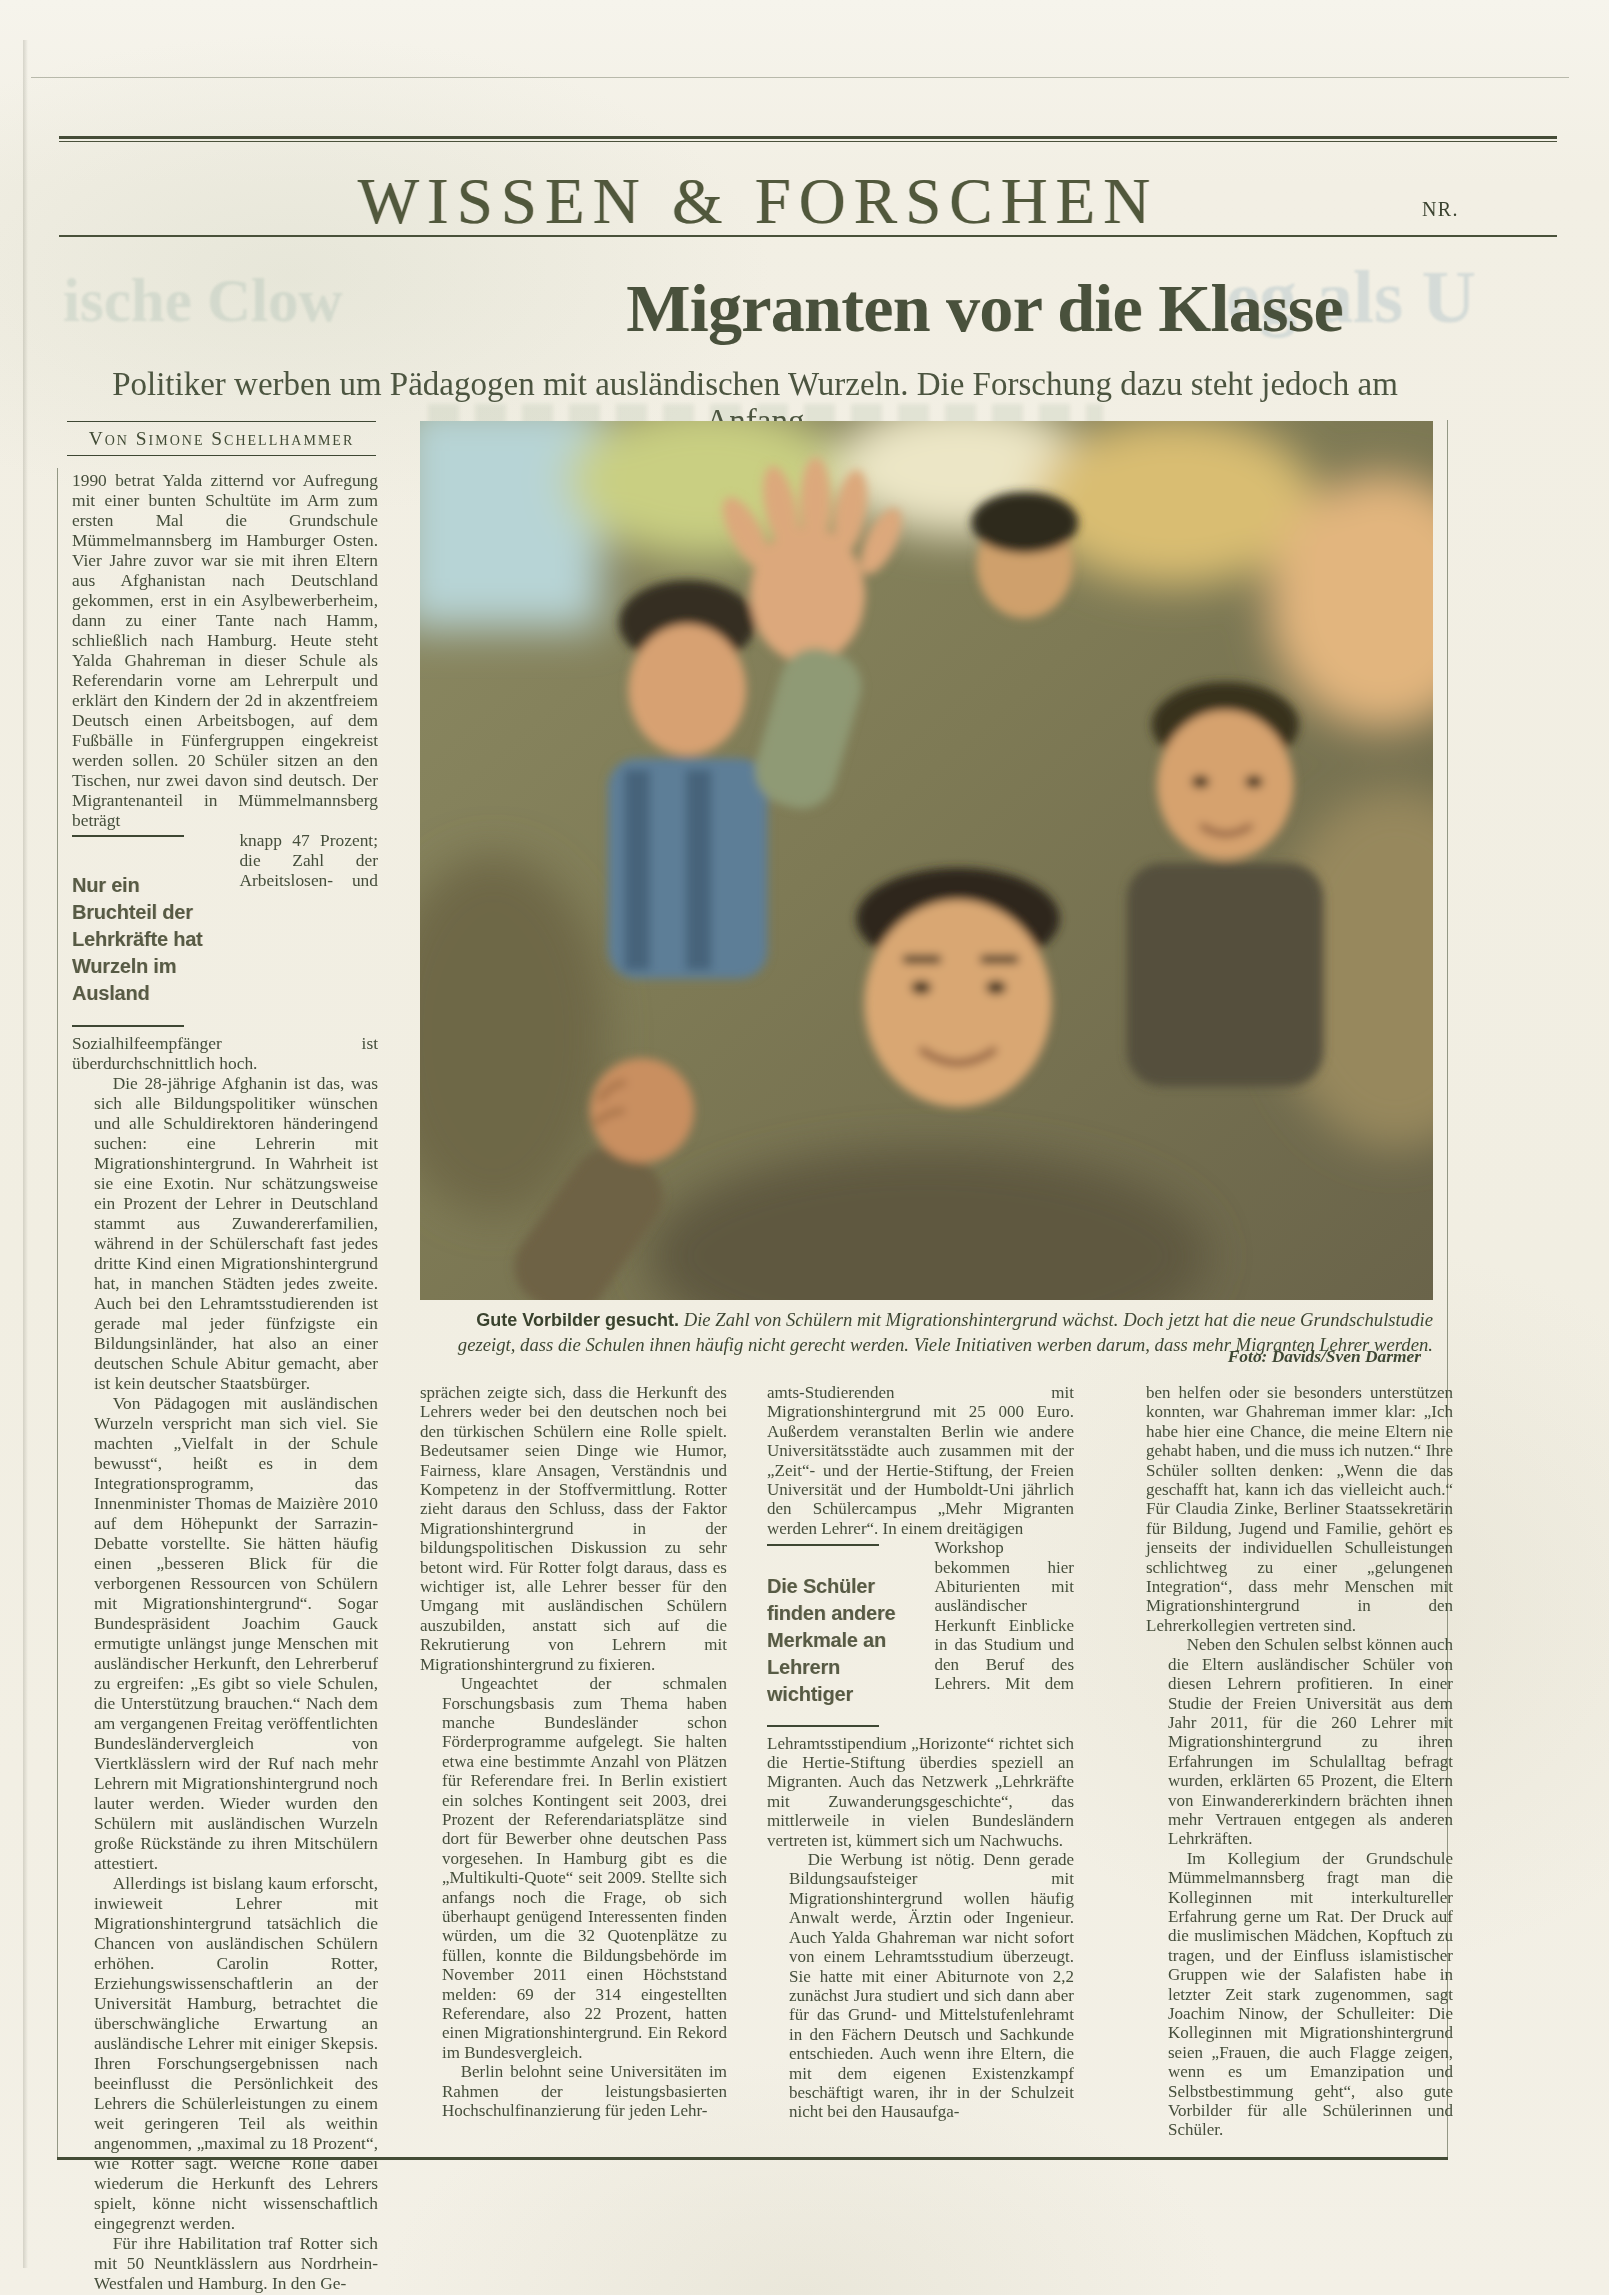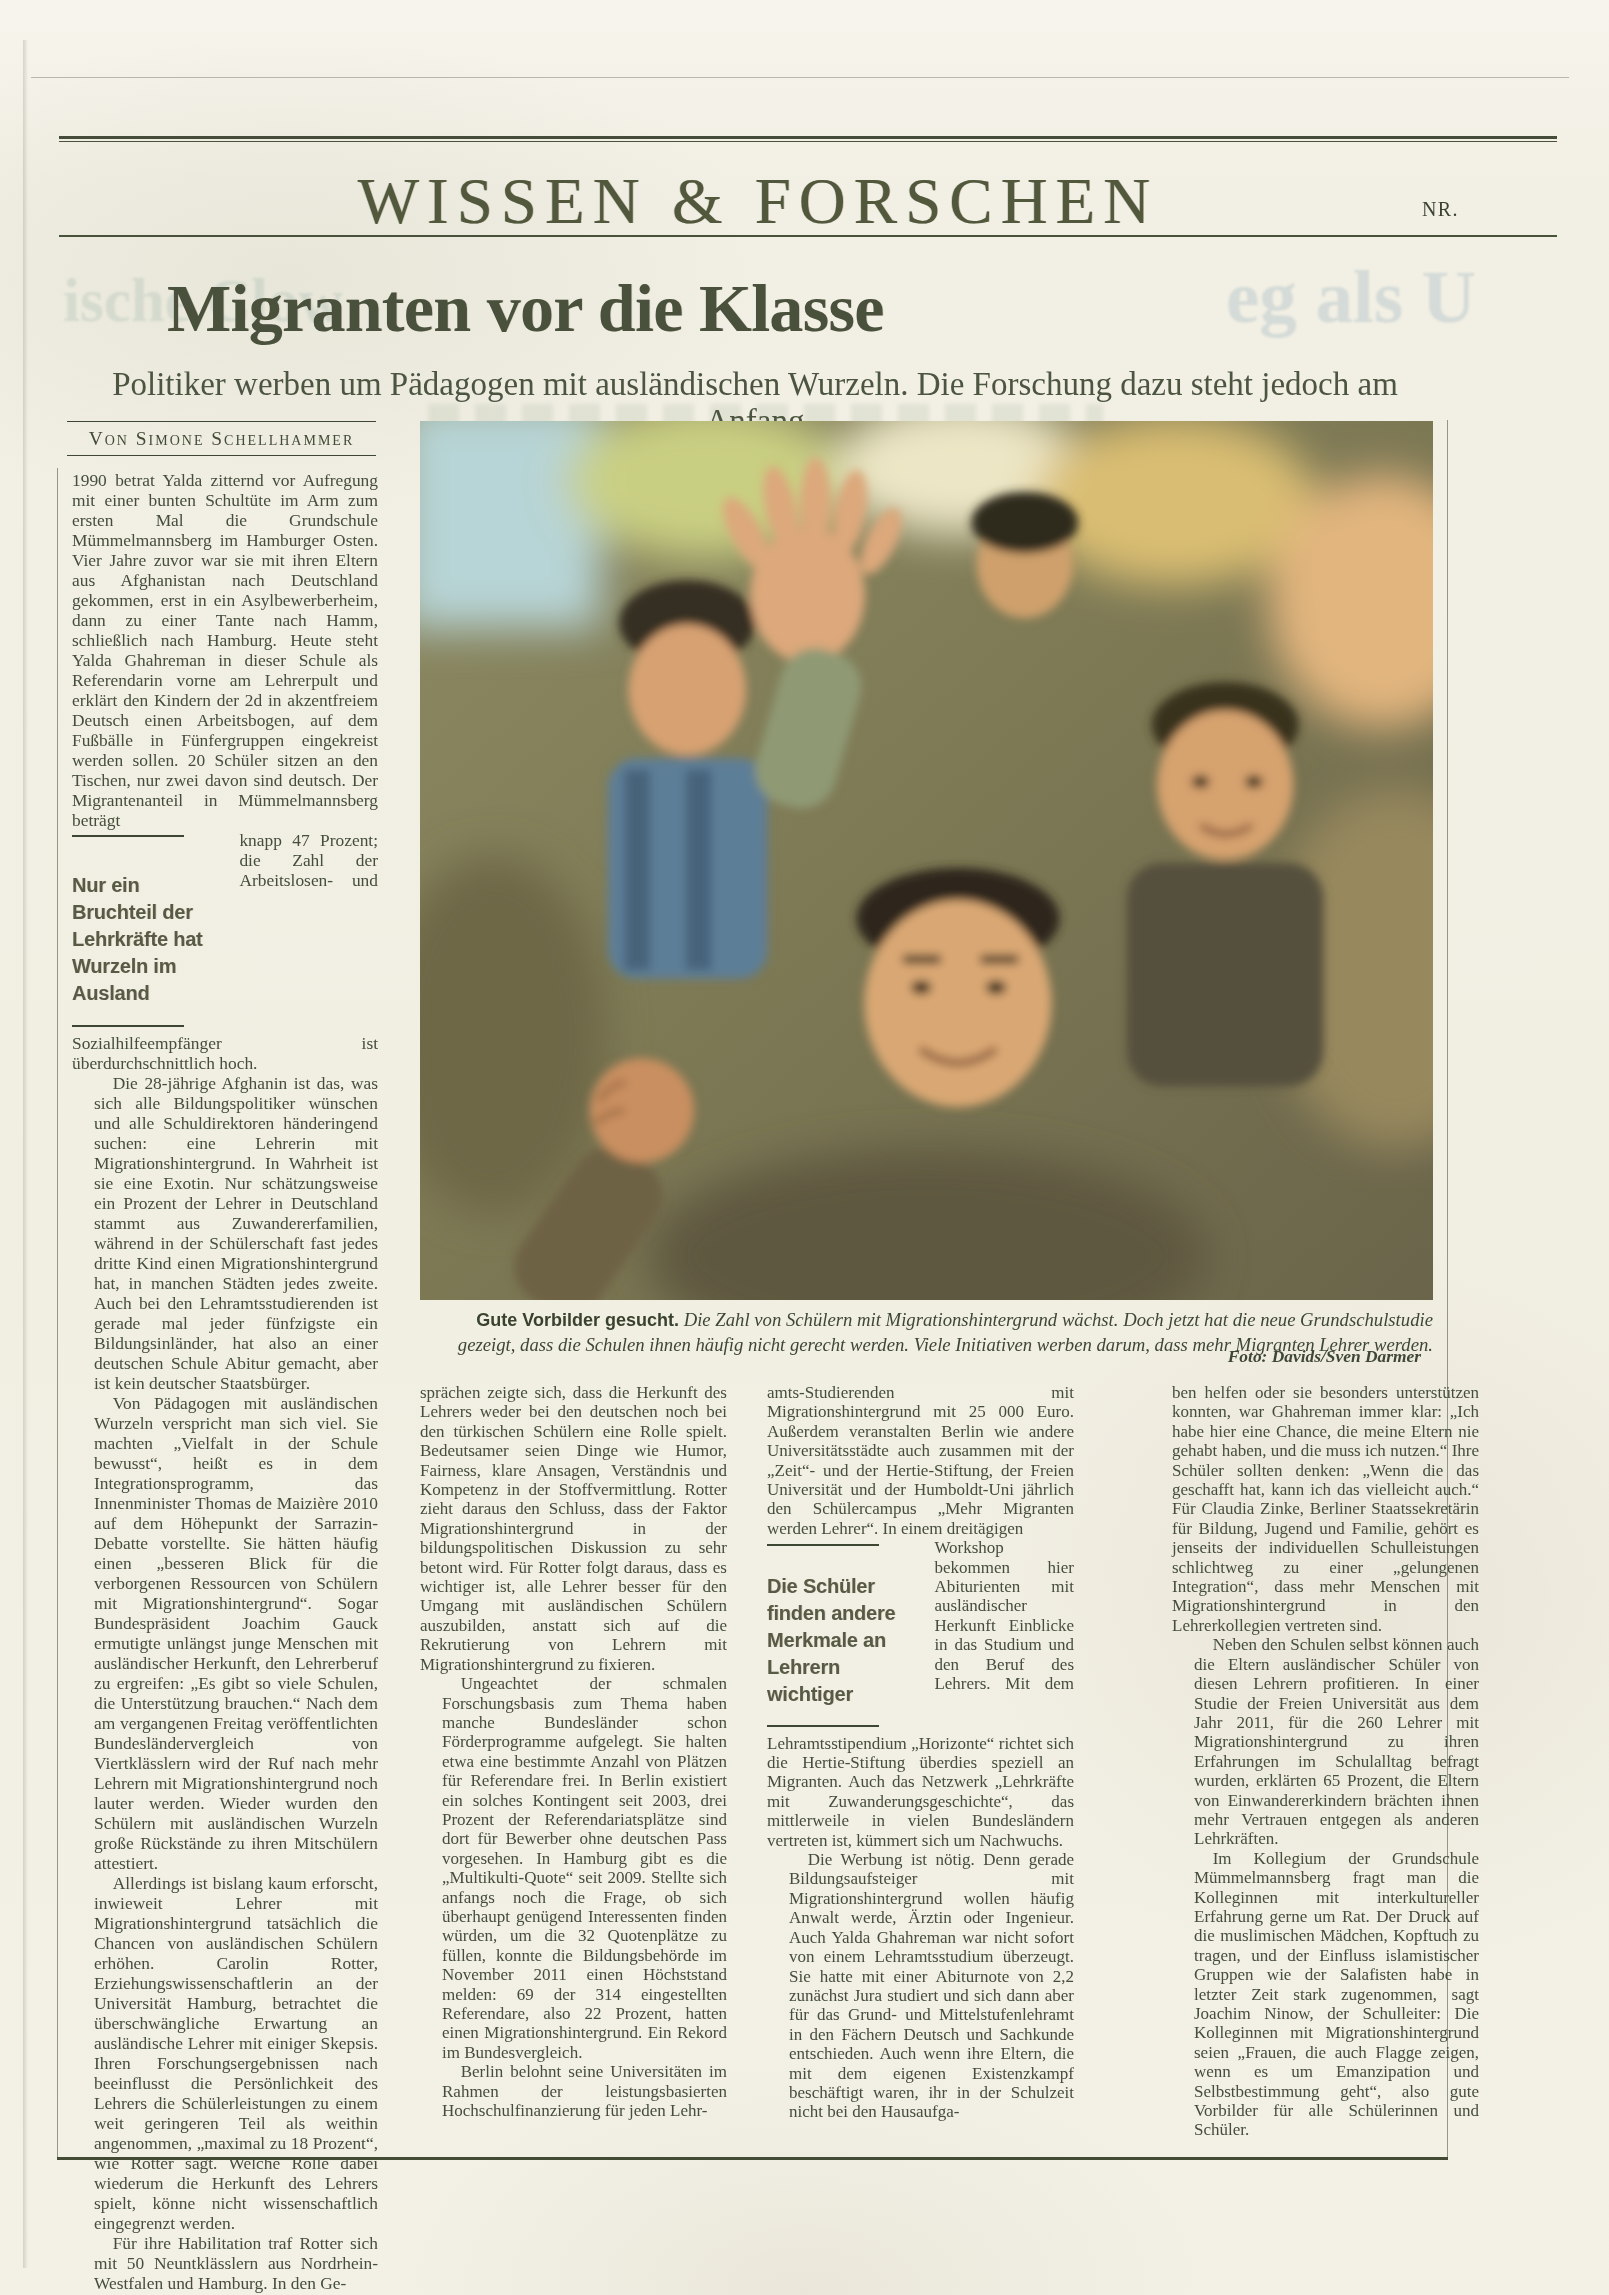--- a/index.html
+++ b/index.html
@@ -21,21 +21,21 @@
     border-top:3.3px solid #454c37; border-bottom:1.3px solid #4a513b; }
   .masthead-row { position:absolute; left:59px; width:1398px; top:152px; text-align:center; }
   .masthead {
     display:inline-block; font-size:65px; letter-spacing:8px; color:#51583c;
     text-shadow:0.7px 0 0 rgba(90,60,40,.25), -0.7px 0 0 rgba(60,80,60,.25);
     margin-top:12px;
   }
   .page-nr { position:absolute; left:1422px; top:198px; font-size:20px; color:#3c4431; letter-spacing:1.3px; }
   .header-rule { position:absolute; left:59px; right:52px; top:235px; height:2px; background:#49513a; }
 
-  .headline { position:absolute; left:167px; width:1176px; top:273px; text-align:left;
+  .headline { position:absolute; left:167px; width:1176px; top:273px; text-align:right;
     font-size:68px; line-height:1.05; color:#49513c; letter-spacing:-0.7px;
     text-shadow:0.7px 0 0 rgba(100,70,45,.18); }
   .subheadline { position:absolute; left:67px; width:1376px; top:366px; text-align:center;
     font-size:33px; color:#4c5540; }
 
   .byline { position:absolute; left:67px; width:309px; top:421px; text-align:center;
     border-top:1.3px solid #3e4733; border-bottom:1.3px solid #3e4733; padding:6px 0 4.7px 0;
     font-variant:small-caps; font-size:19.4px; letter-spacing:2px; color:#414b35; }
 
   .photo { position:absolute; left:420px; top:421px; width:1013px; height:879px;
@@ -50,21 +50,21 @@
 
   .vrule-left  { position:absolute; left:57px;  top:468px; width:1.3px; height:1689px; background:rgba(70,80,55,.55); }
   .vrule-right { position:absolute; left:1447px; top:420px; width:1.3px; height:1737px; background:rgba(70,80,55,.55); }
   .bottom-rule { position:absolute; left:57px; width:1391px; top:2157px; height:2.7px; background:#434b35; }
 
   .col { position:absolute; text-align:justify; color:#454e3b; }
   .col p { hyphens:auto; -webkit-hyphens:auto; }
   #col1 { left:72px; top:470px; width:306px; font-size:17.4px; line-height:20px; }
   #col2 { left:420px;  top:1383px; width:307px; font-size:17px; line-height:19.4px; }
   #col3 { left:767px; top:1383px; width:307px; font-size:17px; line-height:19.4px; }
-  #col4 { left:1172px; top:1383px; width:307px; font-size:17px; line-height:19.4px; }
+  #col4 { left:1146px; top:1383px; width:307px; font-size:17px; line-height:19.4px; }
   .ind { text-indent:18.7px;margin-left:22px; }
 
   .pullquote {
     float:left; width:150px; margin:5.3px 17.4px 6.7px 0;
     font-family:"Liberation Sans", sans-serif; font-weight:bold;
     font-size:20px; line-height:27px; text-align:left; text-indent:0;
     color:#575b45; letter-spacing:-0.2px;
     text-shadow:0.7px 0 0 rgba(110,80,50,.2);
   }
   .pullquote::before { content:""; display:block; width:112px; border-top:2px solid #3e4733; margin-bottom:35px; }

